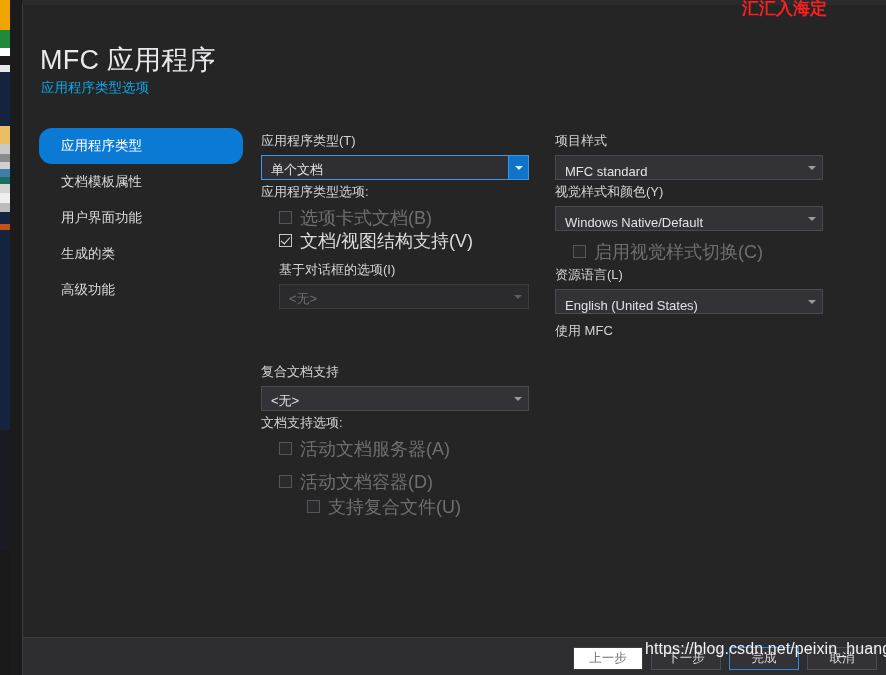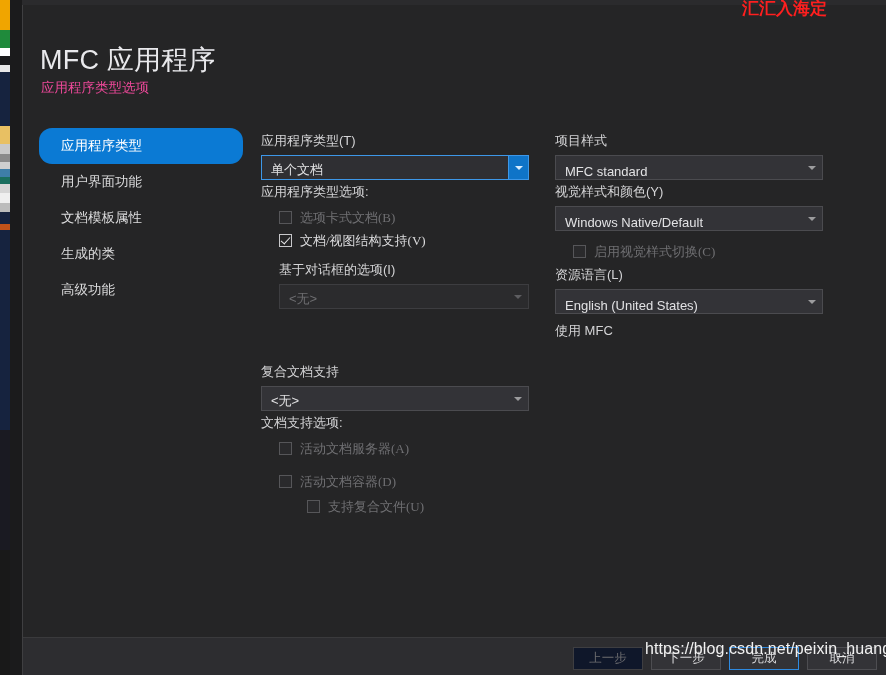--- a/index.html
+++ b/index.html
@@ -24,21 +24,21 @@
 
   
   .hdr{position:absolute;left:0;top:0;width:100%;height:112px;background:#252526;}
   .hdr-title{
     position:absolute;left:17px;top:42px;
     font-size:27px;color:#e9e9ec;font-weight:400;letter-spacing:.2px;
     white-space:nowrap;
   }
   .hdr-sub{
     position:absolute;left:18px;top:79px;
-    font-size:13.5px;color:#ec4899;white-space:nowrap;
+    font-size:13.5px;color:#0ea5e9;white-space:nowrap;
   }
 
   
   .nav{position:absolute;left:16px;top:128px;width:204px;}
   .nav-item{
     height:36px;line-height:36px;padding-left:22px;
     font-size:13.5px;color:#dcdcdd;cursor:default;
     white-space:nowrap;
   }
   .nav-item.sel{background:#0b7ad4;color:#ffffff;border-radius:13px;}
@@ -83,40 +83,40 @@
   .chk .box{
     box-sizing:border-box;width:13px;height:13px;flex:0 0 13px;
     border:1px solid #c8c8cb;background:#252526;
     margin-right:8px;position:relative;
   }
   .chk .box.mark:after{
     content:"";position:absolute;left:3px;top:0px;
     width:4px;height:8px;border:solid #e8e8ea;
     border-width:0 1.6px 1.6px 0;transform:rotate(42deg);
   }
-  .chk .cl{font-size:13px;color:#dcdcde;white-space:nowrap;font-family:Liberation Serif, serif;}
+  .chk .cl{font-size:18px;color:#dcdcde;white-space:nowrap;}
   .chk.disabled .box{border-color:#565659;background:#2a2a2c;}
   .chk.disabled .cl{color:#6f6f72;}
   .sp-b{height:54px;}
   .sp-c{height:9px;}
 
   
   .footer{
     position:absolute;left:0;right:0;bottom:0;height:37px;
     background:#2d2d30;border-top:1px solid #3a3a3c;
   }
   .btnrow{position:absolute;right:10px;top:9px;display:flex;gap:8px;}
   .btn{
     box-sizing:border-box;width:70px;height:23px;
     background:#333337;border:1px solid #4d4d51;
     color:#dcdcde;font-size:12.5px;
     display:flex;align-items:center;justify-content:center;
     cursor:default;user-select:none;white-space:nowrap;
   }
-  .btn.disabled{color:#6c6c6f;border-color:#3e3e41;background:#0f172a;}
+  .btn.disabled{color:#6c6c6f;border-color:#3e3e41;background:#ffffff;}
   .btn.focus{border:1px solid #2e8ae0;}
 
   
   .wm{
     position:absolute;left:645px;top:640px;
     font-size:16px;color:#f2f2f2;white-space:nowrap;
     letter-spacing:.1px;
   }
   .redtxt{
     position:absolute;left:742px;top:-3px;
@@ -155,22 +155,22 @@
 
   <div class="dialog">
 
     <div class="hdr">
       <div class="hdr-title">MFC 应用程序</div>
       <div class="hdr-sub">应用程序类型选项</div>
     </div>
 
     <div class="nav">
       <div class="nav-item sel">应用程序类型</div>
+      <div class="nav-item">文档模板属性</div>
       <div class="nav-item">用户界面功能</div>
-      <div class="nav-item">文档模板属性</div>
       <div class="nav-item">生成的类</div>
       <div class="nav-item">高级功能</div>
     </div>
 
     <div class="pane pane-left">
 
       <div class="lbl">应用程序类型(T)</div>
       <div class="combo focused">
         <span class="txt">单个文档</span>
         <span class="arw">

